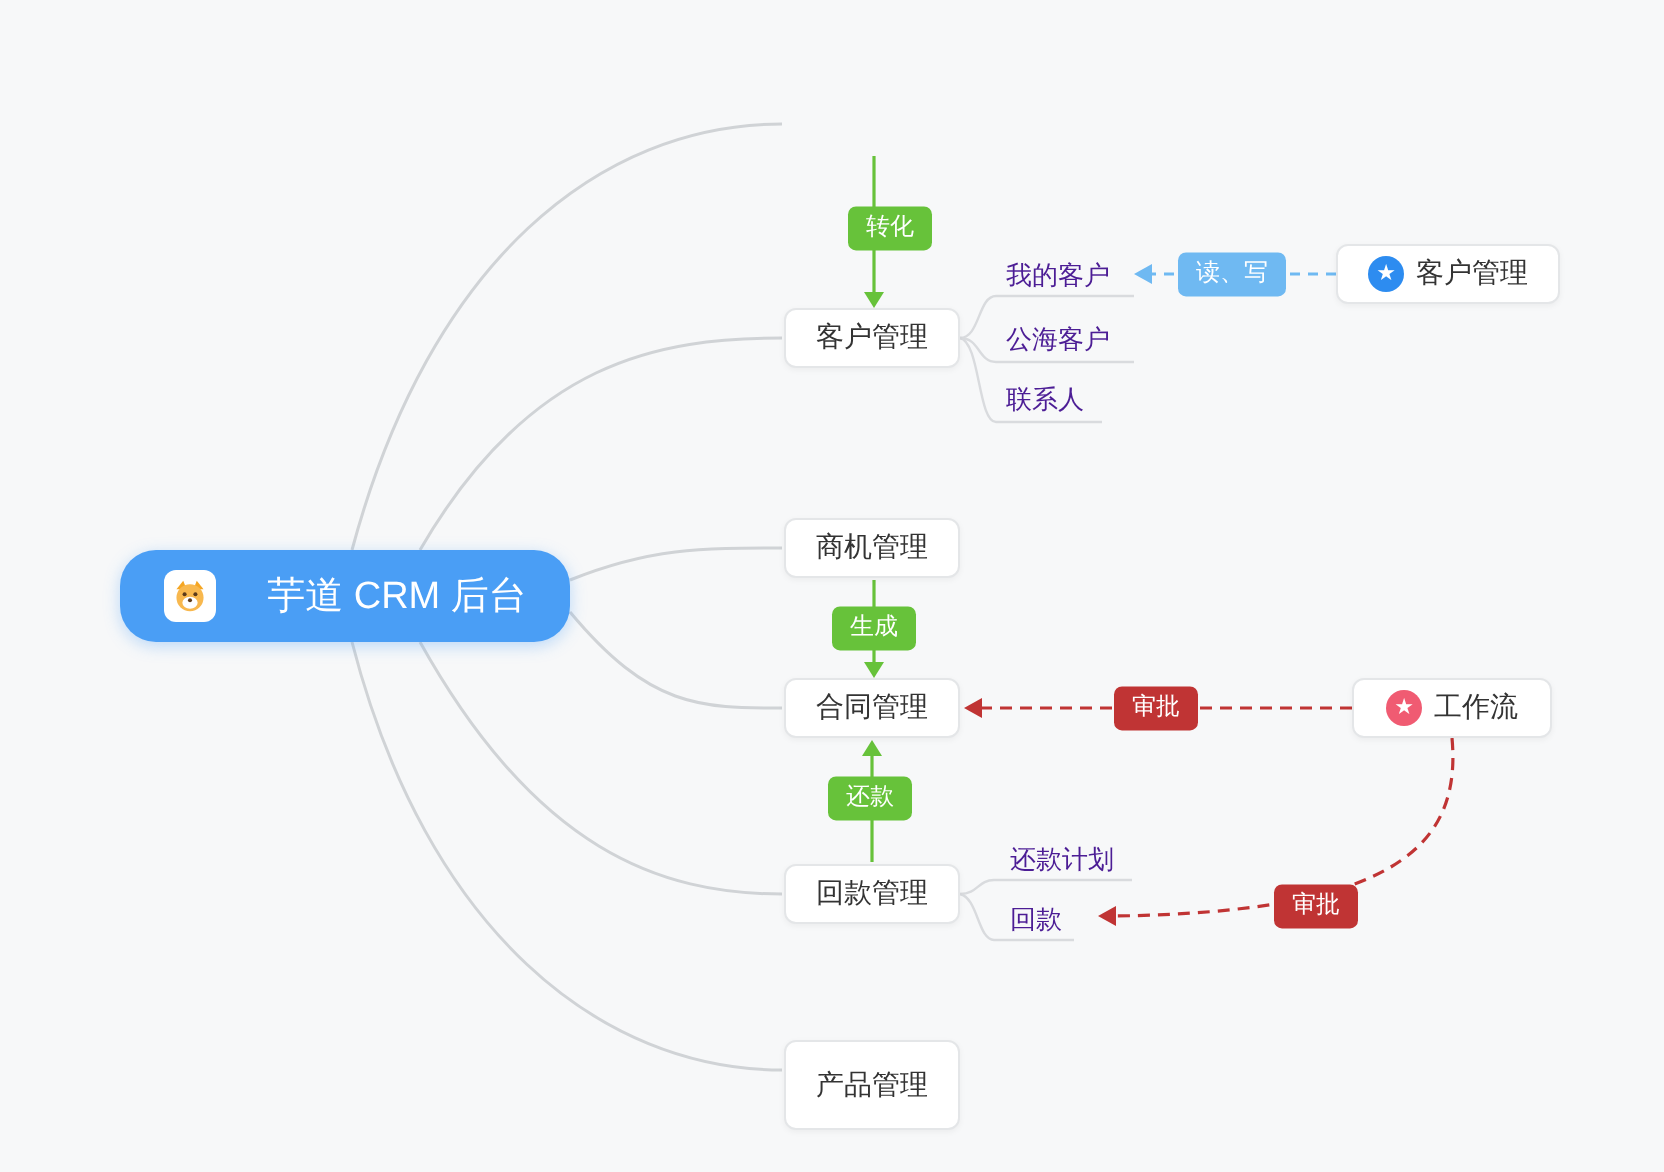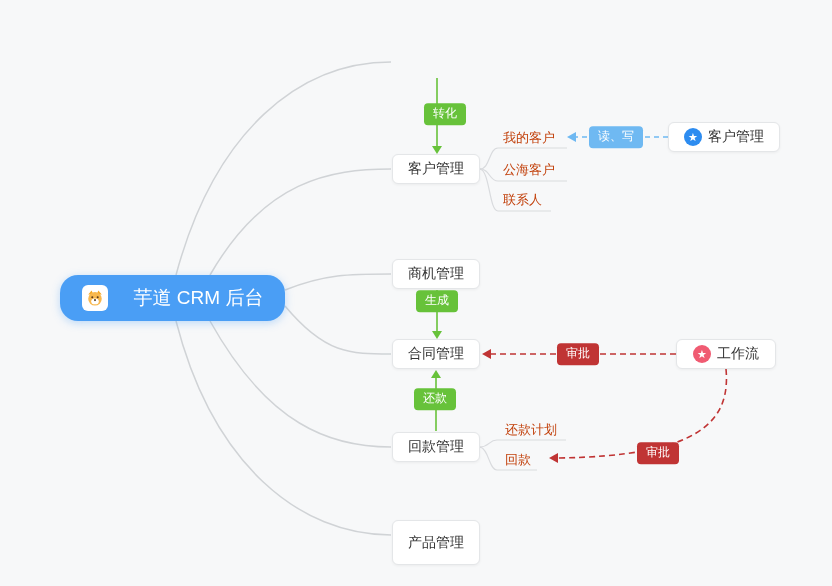--- a/index.html
+++ b/index.html
@@ -36,34 +36,34 @@
   .n-permission{left:668px;top:122px;width:112px;height:30px;}
   .n-workflow{left:676px;top:339px;width:100px;height:30px;}
 
   .root-node{position:absolute;left:60px;top:275px;width:225px;height:46px;
         background:var(--accent-blue,#4a9ef5);border-radius:18px;display:flex;align-items:center;
         justify-content:center;gap:26px;color:#fff;font-size:19px;
         box-shadow:0 2px 8px rgba(74,158,245,.35);box-sizing:border-box;}
   .logo{width:26px;height:26px;border-radius:6px;background:#fff;display:flex;
         align-items:center;justify-content:center;flex:0 0 auto;}
 
-  .child-label{position:absolute;font-size:13px;color:#c2410c;white-space:nowrap;}
+  .child-label{position:absolute;font-size:13px;color:#4c1d95;white-space:nowrap;}
   .c-my{left:503px;top:129px;}
   .c-public{left:503px;top:161px;}
   .c-contacts{left:503px;top:191px;}
   .c-plan{left:505px;top:421px;}
   .c-receivable{left:505px;top:451px;}
 
   .badge{position:absolute;transform:translate(-50%,-50%);padding:3px 9px;border-radius:4px;
         color:#fff;font-size:12px;line-height:1.3;white-space:nowrap;}
   .badge-green{background:var(--badge-green,#67c23a);}
   .badge-red{background:var(--badge-red,#c03434);}
   .badge-blue{background:var(--badge-blue,#6fb9f2);}
   .b-convert{left:433px;top:114px;margin-left:12px;}
-  .b-generate{left:437px;top:301px;}
+  .b-generate{left:437px;top:314px;}
   .b-repay{left:435px;top:399px;}
   .b-rw{left:616px;top:137px;}
   .b-appr1{left:578px;top:354px;}
   .b-appr2{left:658px;top:453px;}
 
   .star-icon{width:18px;height:18px;border-radius:50%;display:flex;align-items:center;
         justify-content:center;color:#fff;font-size:11px;line-height:1;flex:0 0 auto;}
   .star-blue{background:var(--icon-blue,#2d8cf0);}
   .star-red{background:var(--icon-red,#f05b72);}
 </style>

